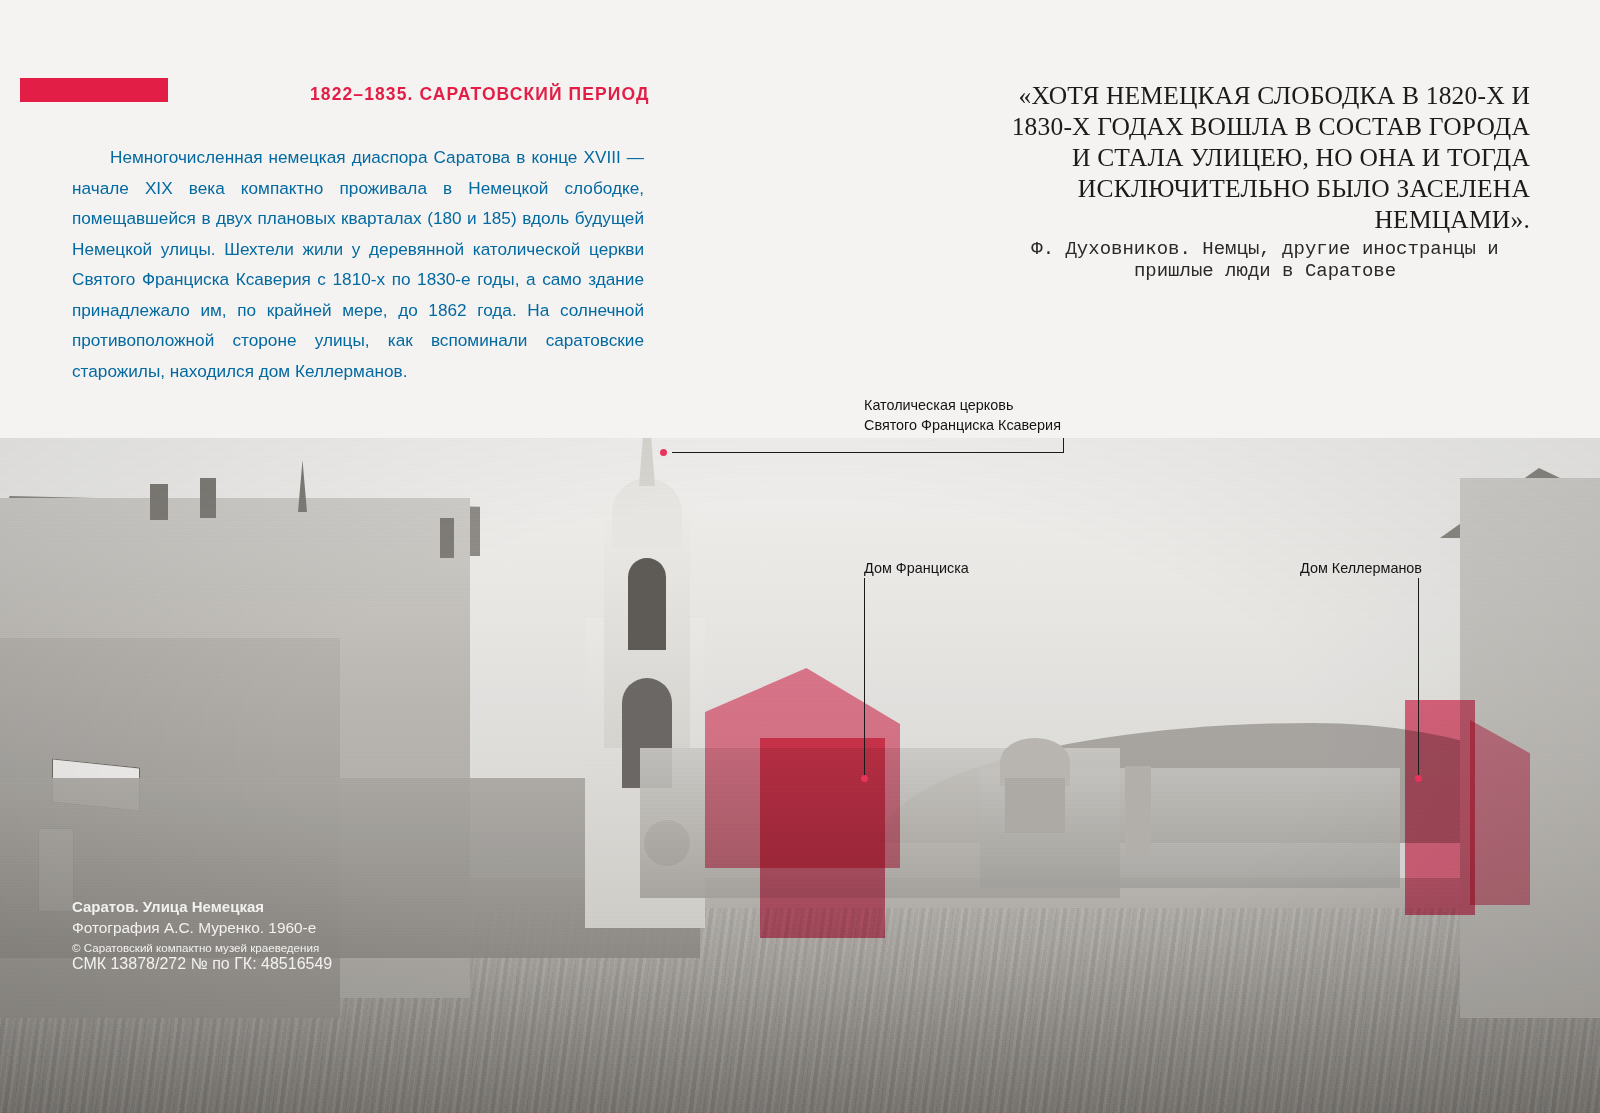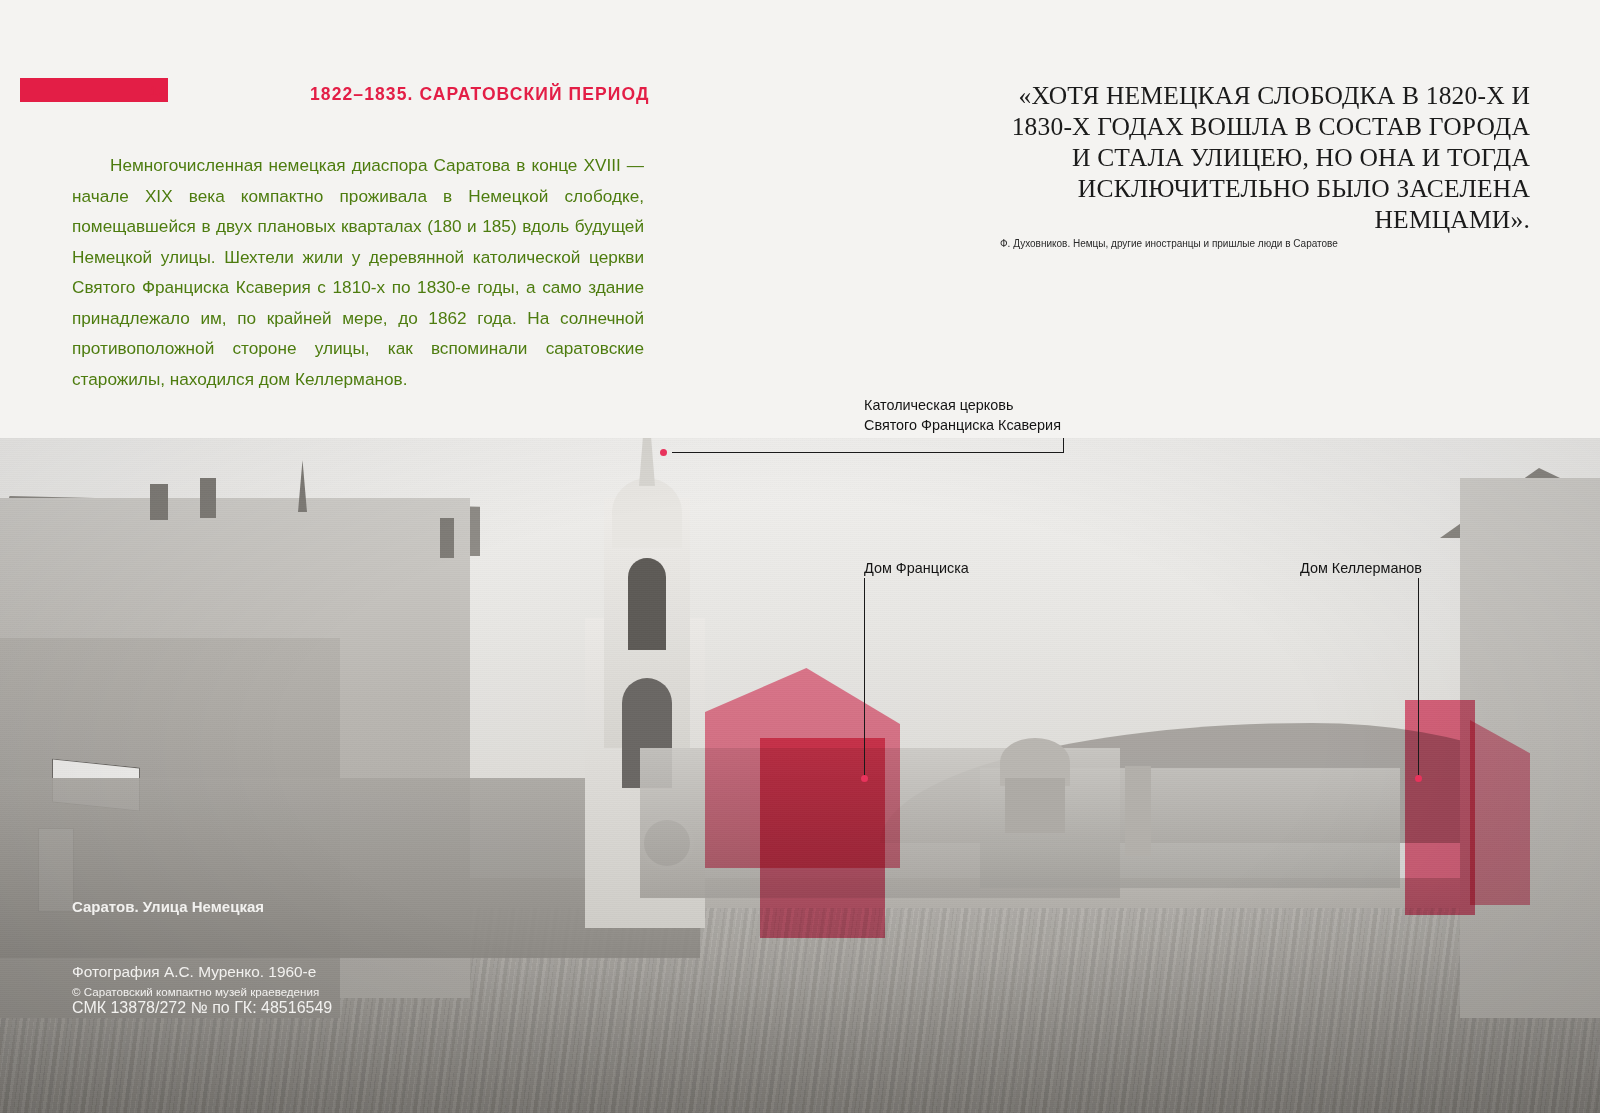--- a/index.html
+++ b/index.html
@@ -24,41 +24,40 @@
   }
   .section-title{
     position:absolute;left:310px;top:84px;
     font-size:17.5px;font-weight:bold;color:#e31e46;
     letter-spacing:1.1px;
   }
 
   
   .body-col{
     position:absolute;left:72px;top:142px;width:572px;
-    font-size:17.2px;line-height:30.5px;color:#4d7c0f;
+    font-size:17.2px;line-height:30.5px;color:#0369a1;
     text-align:justify;
-    margin-top:8px;
   }
   .body-col p{margin:0;}
   .body-col .indent{text-indent:38px;}
 
   
   .quote{
     position:absolute;right:70px;top:80px;width:530px;
     text-align:right;
     font-family:"Liberation Serif", serif;
     font-size:25.5px;line-height:31px;
     color:#1b1b1b;
     letter-spacing:0.2px;
   }
   .quote-source{
     position:absolute;right:70px;top:238px;width:530px;
-    text-align:left;
-    font-family:Liberation Sans, sans-serif;
-    font-size:10px;color:#2a2a2a;
+    text-align:center;
+    font-family:Liberation Mono, monospace;
+    font-size:19px;color:#2a2a2a;
   }
 
   
   .photo{
     position:absolute;left:0;top:438px;width:1600px;height:675px;
     overflow:hidden;
     background:#d9d8d6;
   }
   .photo .sky{
     position:absolute;left:0;top:0;width:100%;height:340px;
@@ -219,21 +218,21 @@
   .dot-sheh{left:861px;top:775px;}
 
   .ld-kel-v{left:1418px;top:578px;width:1px;height:200px;}
   .dot-kel{left:1415px;top:775px;}
 
   
   .caption{
     position:absolute;left:72px;top:896px;width:300px;color:#f2f1ef;
   }
   .cap-t1{font-size:15px;font-weight:bold;line-height:21px;}
-  .cap-t2{font-size:15.4px;line-height:21px;margin-top:44px;}
+  .cap-t2{font-size:15.4px;line-height:21px;}
   .cap-t3{font-size:11.6px;line-height:16px;margin-top:2px;}
   .cap-t4{font-size:16px;line-height:15px;}
 </style>
 </head>
 <body>
 
 <div class="page">
 
   <div class="pagenum-bar"></div>
   <div class="pagenum">1.</div>

